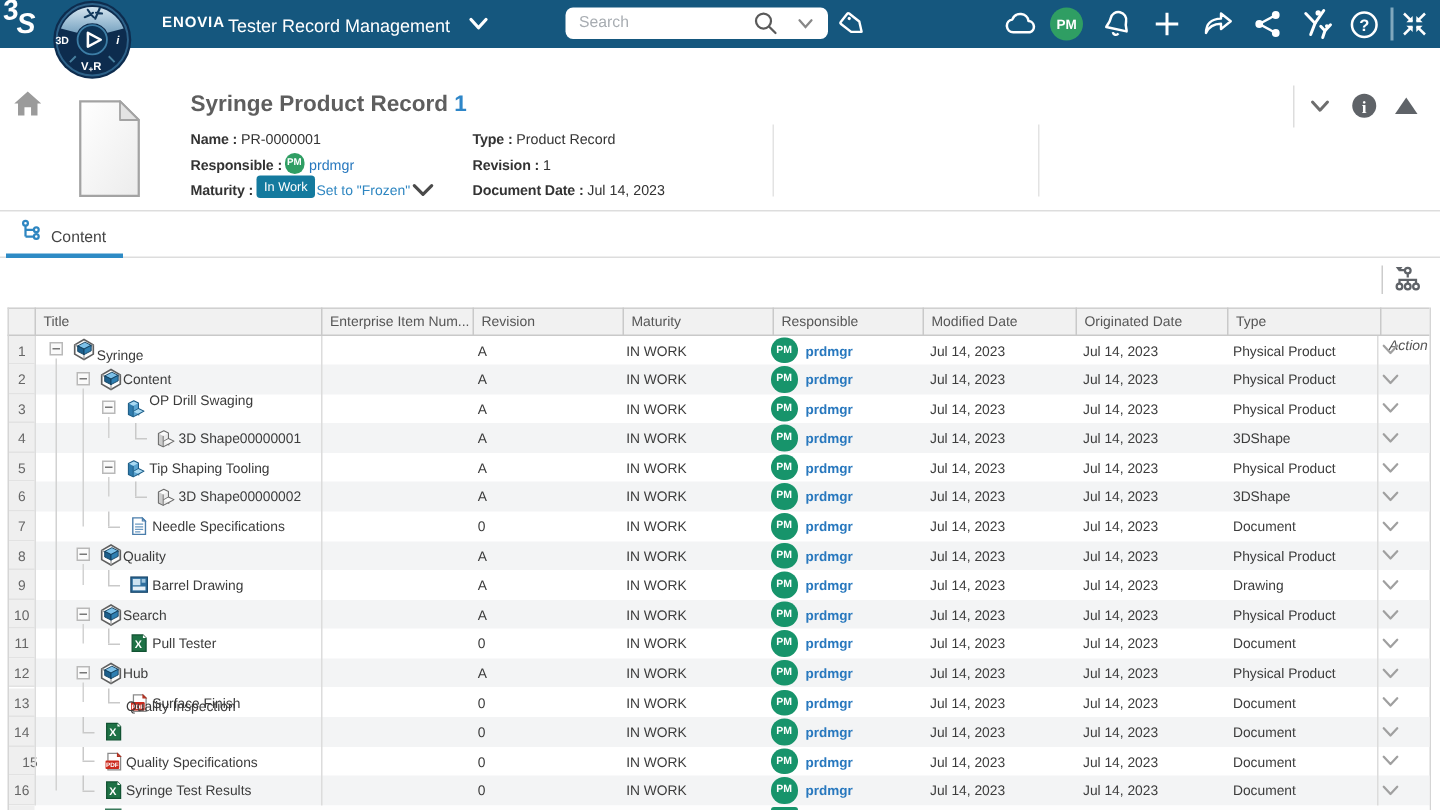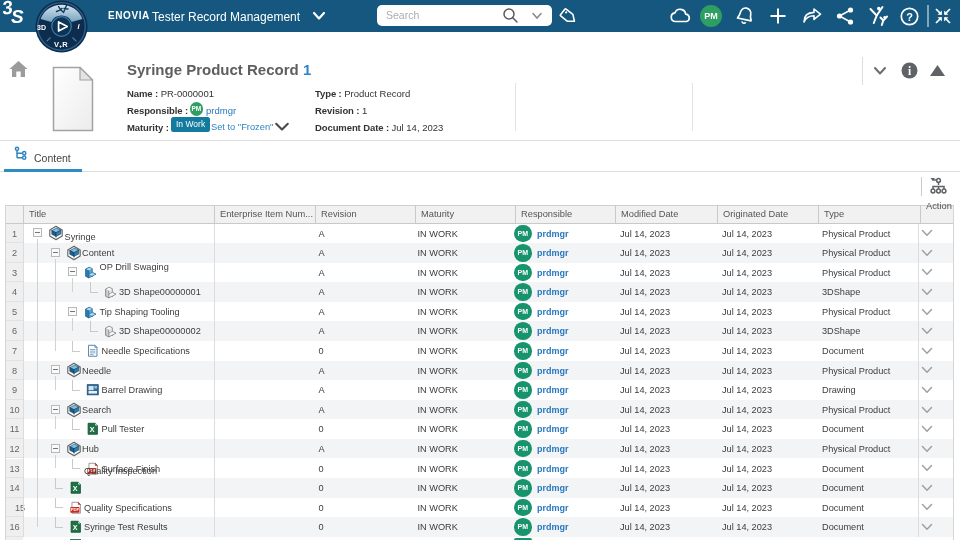--- a/index.html
+++ b/index.html
@@ -225,21 +225,21 @@
   </svg>
 <div class="abs" style="left:5px;top:204.5px;width:948px;height:19px;background:#f1f1f1;border-top:1px solid #d0d0d0;border-bottom:1px solid #c9c9c9;box-sizing:border-box;"></div>
 <div class="abs" style="left:29.0px;top:209.0px;font-size:9.3px;color:#555;">Title</div>
 <div class="abs" style="left:220.0px;top:209.0px;font-size:9.3px;color:#555;">Enterprise Item Num...</div>
 <div class="abs" style="left:321.0px;top:209.0px;font-size:9.3px;color:#555;">Revision</div>
 <div class="abs" style="left:421.0px;top:209.0px;font-size:9.3px;color:#555;">Maturity</div>
 <div class="abs" style="left:521.0px;top:209.0px;font-size:9.3px;color:#555;">Responsible</div>
 <div class="abs" style="left:621.0px;top:209.0px;font-size:9.3px;color:#555;">Modified Date</div>
 <div class="abs" style="left:723.0px;top:209.0px;font-size:9.3px;color:#555;">Originated Date</div>
 <div class="abs" style="left:824.0px;top:209.0px;font-size:9.3px;color:#555;">Type</div>
-<div class="abs" style="left:926.0px;top:201px;font-size:9.3px;color:#555;">Action</div>
+<div class="abs" style="left:926.0px;top:225px;font-size:9.3px;color:#555;font-style:italic;">Action</div>
 <div class="abs" style="left:23.0px;top:204.5px;width:1px;height:19px;background:#c9c9c9;"></div>
 <div class="abs" style="left:214.0px;top:204.5px;width:1px;height:19px;background:#c9c9c9;"></div>
 <div class="abs" style="left:315.0px;top:204.5px;width:1px;height:19px;background:#c9c9c9;"></div>
 <div class="abs" style="left:415.0px;top:204.5px;width:1px;height:19px;background:#c9c9c9;"></div>
 <div class="abs" style="left:515.0px;top:204.5px;width:1px;height:19px;background:#c9c9c9;"></div>
 <div class="abs" style="left:615.0px;top:204.5px;width:1px;height:19px;background:#c9c9c9;"></div>
 <div class="abs" style="left:717.0px;top:204.5px;width:1px;height:19px;background:#c9c9c9;"></div>
 <div class="abs" style="left:818.0px;top:204.5px;width:1px;height:19px;background:#c9c9c9;"></div>
 <div class="abs" style="left:920.0px;top:204.5px;width:1px;height:19px;background:#c9c9c9;"></div>
 <div class="abs" style="left:5px;top:204.5px;width:1px;height:335.5px;background:#d5d5d5;"></div>
@@ -374,21 +374,21 @@
     <path d="M1.5 1.5 L6 6.3 L10.5 1.5" fill="none" stroke="#a0a0a0" stroke-width="1.5" stroke-linecap="round" stroke-linejoin="round"></path>
   </svg>
 <div class="abs" style="left:6px;top:360.6px;width:947.0px;height:19.6px;background:#f3f4f5;"></div>
 <div class="abs" style="left:6px;top:360.6px;width:17px;height:19.6px;background:#efefef;border-bottom:1px solid #e2e2e2;box-sizing:border-box;"></div>
 <div class="abs rowtxt" style="left:6px;top:365.6px;width:17px;text-align:center;color:#666;">8</div>
 <div class="abs" style="left:50.5px;top:365.4px;width:9px;height:9px;background:#fafafa;border:1px solid #b9b9b9;box-sizing:border-box;"></div>
 <div class="abs" style="left:52.5px;top:369.4px;width:5px;height:1px;background:#777;"></div>
 <svg class="abs" style="left:65.5px;top:362.4px" width="16" height="16">
     <use href="#i-cube"></use>
   </svg>
-<div class="abs rowtxt" style="left:82.0px;top:365.6px;">Needle</div>
+<div class="abs rowtxt" style="left:82.0px;top:365.6px;">Quality</div>
 <div class="abs rowtxt" style="left:318.5px;top:365.6px;">A</div>
 <div class="abs rowtxt" style="left:417.5px;top:365.6px;">IN WORK</div>
 <div class="abs" style="left:514px;top:361.6px;width:17.5px;height:17.5px;border-radius:50%;background:#17946b;color:#fff;font-size:7px;font-weight:bold;text-align:center;line-height:17.5px;">PM</div>
 <div class="abs" style="left:537px;top:365.6px;font-size:9px;font-weight:bold;color:#2878be;">prdmgr</div>
 <div class="abs rowtxt" style="left:620.0px;top:365.6px;">Jul 14, 2023</div>
 <div class="abs rowtxt" style="left:722.0px;top:365.6px;">Jul 14, 2023</div>
 <div class="abs rowtxt" style="left:822.0px;top:365.6px;">Physical Product</div>
 <svg class="abs" style="left:921px;top:366.4px" width="12" height="8" viewBox="0 0 12 8">
     <path d="M1.5 1.5 L6 6.3 L10.5 1.5" fill="none" stroke="#a0a0a0" stroke-width="1.5" stroke-linecap="round" stroke-linejoin="round"></path>
   </svg>

